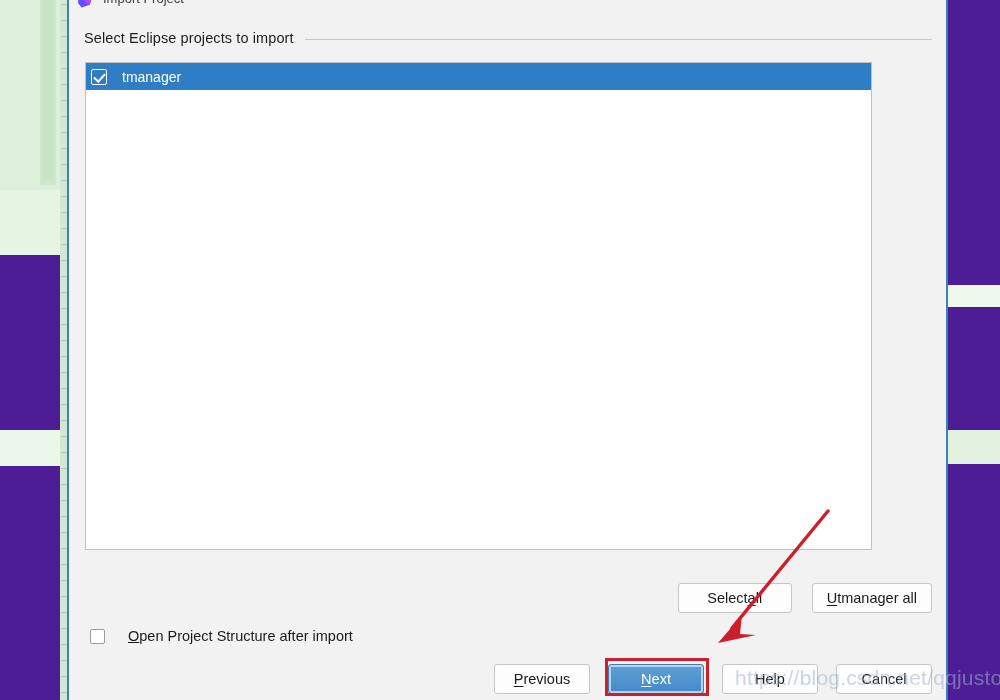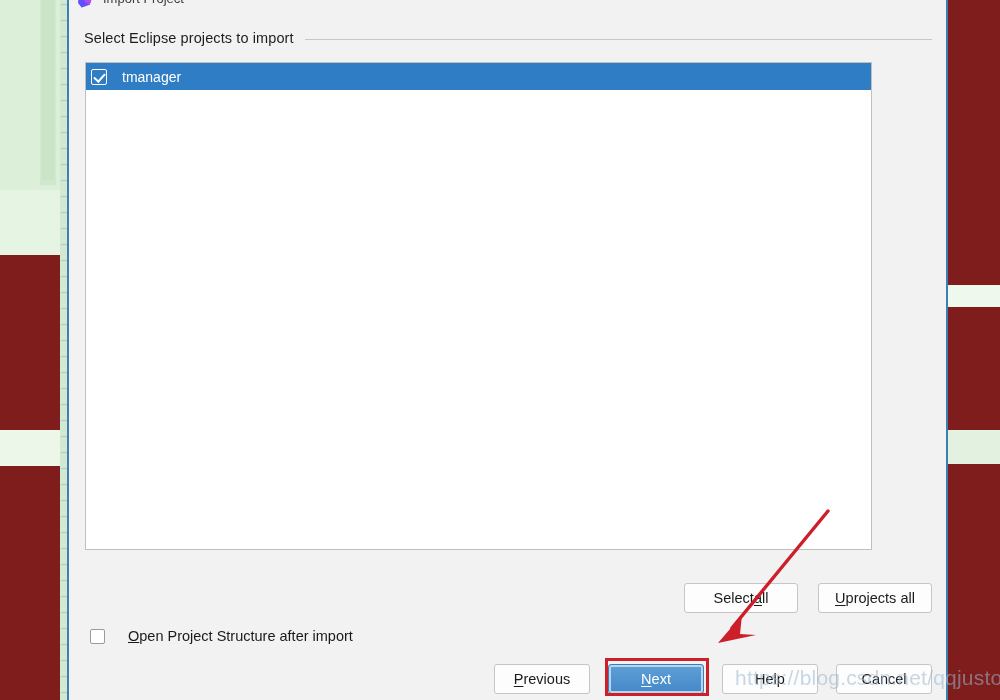--- a/index.html
+++ b/index.html
@@ -8,21 +8,21 @@
     width: 1000px;
     height: 700px;
     overflow: hidden;
     font-family: "Liberation Sans", sans-serif;
   }
 
   #root {
     position: relative;
     width: 1000px;
     height: 700px;
-    background: #7f1d1d;
+    background: #4c1d95;
   }
 
   
   .bg-band {
     position: absolute;
     background: #e8f5e6;
   }
   .bg-band-a { left: 0;   top: 0;   width: 68px;  height: 240px; background: #dcefd8; }
   .bg-band-b { left: 0;   top: 190px; width: 68px; height: 65px;  background: #e6f4e3; }
   .bg-band-c { left: 0;   top: 430px; width: 68px; height: 36px;  background: #ecf7ea; }
@@ -361,21 +361,21 @@
 
     <div class="sel-buttons">
       <button class="btn wide">
           <span>Select </span>
           <u>a</u>
           <span>ll</span>
         </button>
       <button class="btn wide">
           <span></span>
           <u>U</u>
-          <span>projects all</span>
+          <span>tmanager all</span>
         </button>
     </div>
 
     <div class="bottom-option">
       <span class="plain-check"></span>
       <span class="option-text"><span></span><u>O</u><span>pen Project Structure after import</span></span>
     </div>
 
     <div class="action-row">
       <button class="btn">

